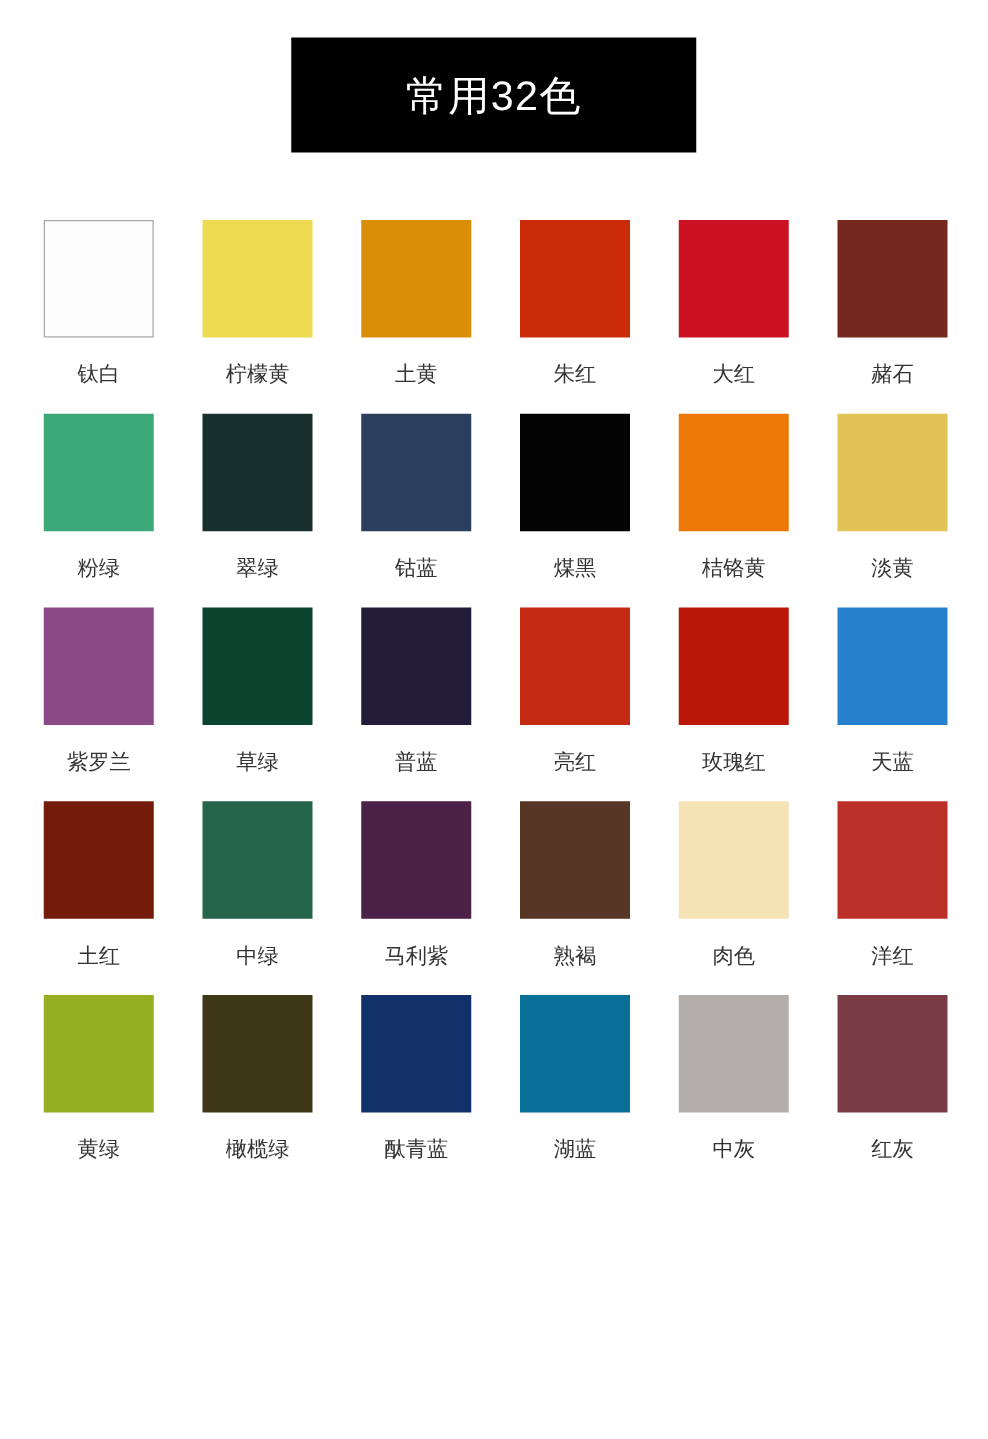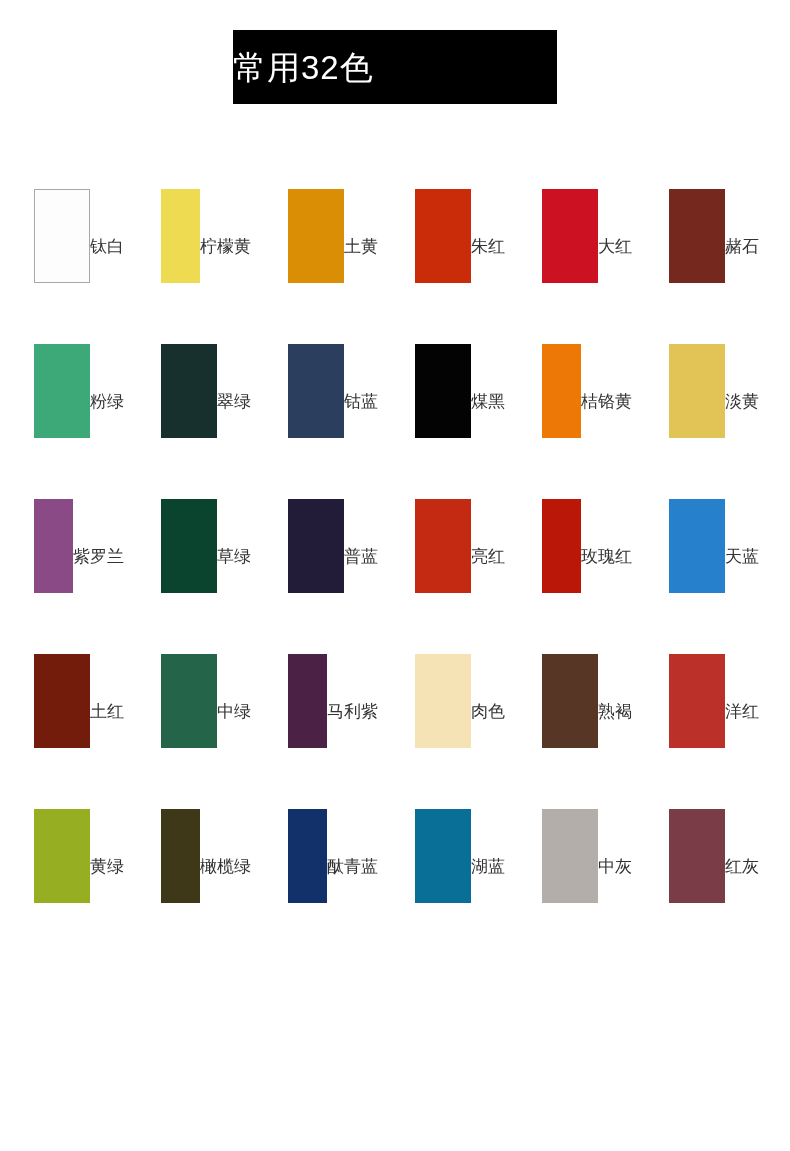--- a/index.html
+++ b/index.html
@@ -18,24 +18,25 @@
 
   
   .title-wrap {
     width: 790px;
     padding-top: 30px;
     display: flex;
     justify-content: center;
   }
   .title-banner {
     width: 324px;
-    height: 74px;
+    height: 92px;
     background: #000000;
     display: flex;
     align-items: center;
+    justify-content: center;
     box-sizing: border-box;
   }
   .title-text {
     color: #ffffff;
     font-size: 33px;
     letter-spacing: 1px;
     line-height: 1;
     font-weight: 400;
     white-space: nowrap;
   }
@@ -48,21 +49,21 @@
     display: grid;
     grid-template-columns: repeat(6, 90px);
     column-gap: 37px;
     row-gap: 0px;
     box-sizing: border-box;
   }
   .cell {
     width: 90px;
     height: 155px;
     display: flex;
-    flex-direction: row;
+    flex-direction: column;
     align-items: center;
   }
   .swatch {
     width: 88px;
     height: 94px;
     box-sizing: border-box;
     display: block;
   }
   .swatch.bordered {
     border: 1px solid #a8a8a8;
@@ -166,28 +167,28 @@
       </div>
       <div class="cell">
         <div class="swatch" style="background-color: rgb(36, 101, 73);"></div>
         <div class="cell-label">中绿</div>
       </div>
       <div class="cell">
         <div class="swatch" style="background-color: rgb(75, 33, 70);"></div>
         <div class="cell-label">马利紫</div>
       </div>
       <div class="cell">
+        <div class="swatch" style="background-color: rgb(88, 54, 38);"></div>
+        <div class="cell-label">熟褐</div>
+      </div>
+      <div class="cell">
         <div class="swatch" style="background-color: rgb(246, 227, 181);"></div>
         <div class="cell-label">肉色</div>
       </div>
       <div class="cell">
-        <div class="swatch" style="background-color: rgb(88, 54, 38);"></div>
-        <div class="cell-label">熟褐</div>
-      </div>
-      <div class="cell">
         <div class="swatch" style="background-color: rgb(187, 48, 40);"></div>
         <div class="cell-label">洋红</div>
       </div>
       <div class="cell">
         <div class="swatch" style="background-color: rgb(150, 174, 34);"></div>
         <div class="cell-label">黄绿</div>
       </div>
       <div class="cell">
         <div class="swatch" style="background-color: rgb(62, 56, 25);"></div>
         <div class="cell-label">橄榄绿</div>

